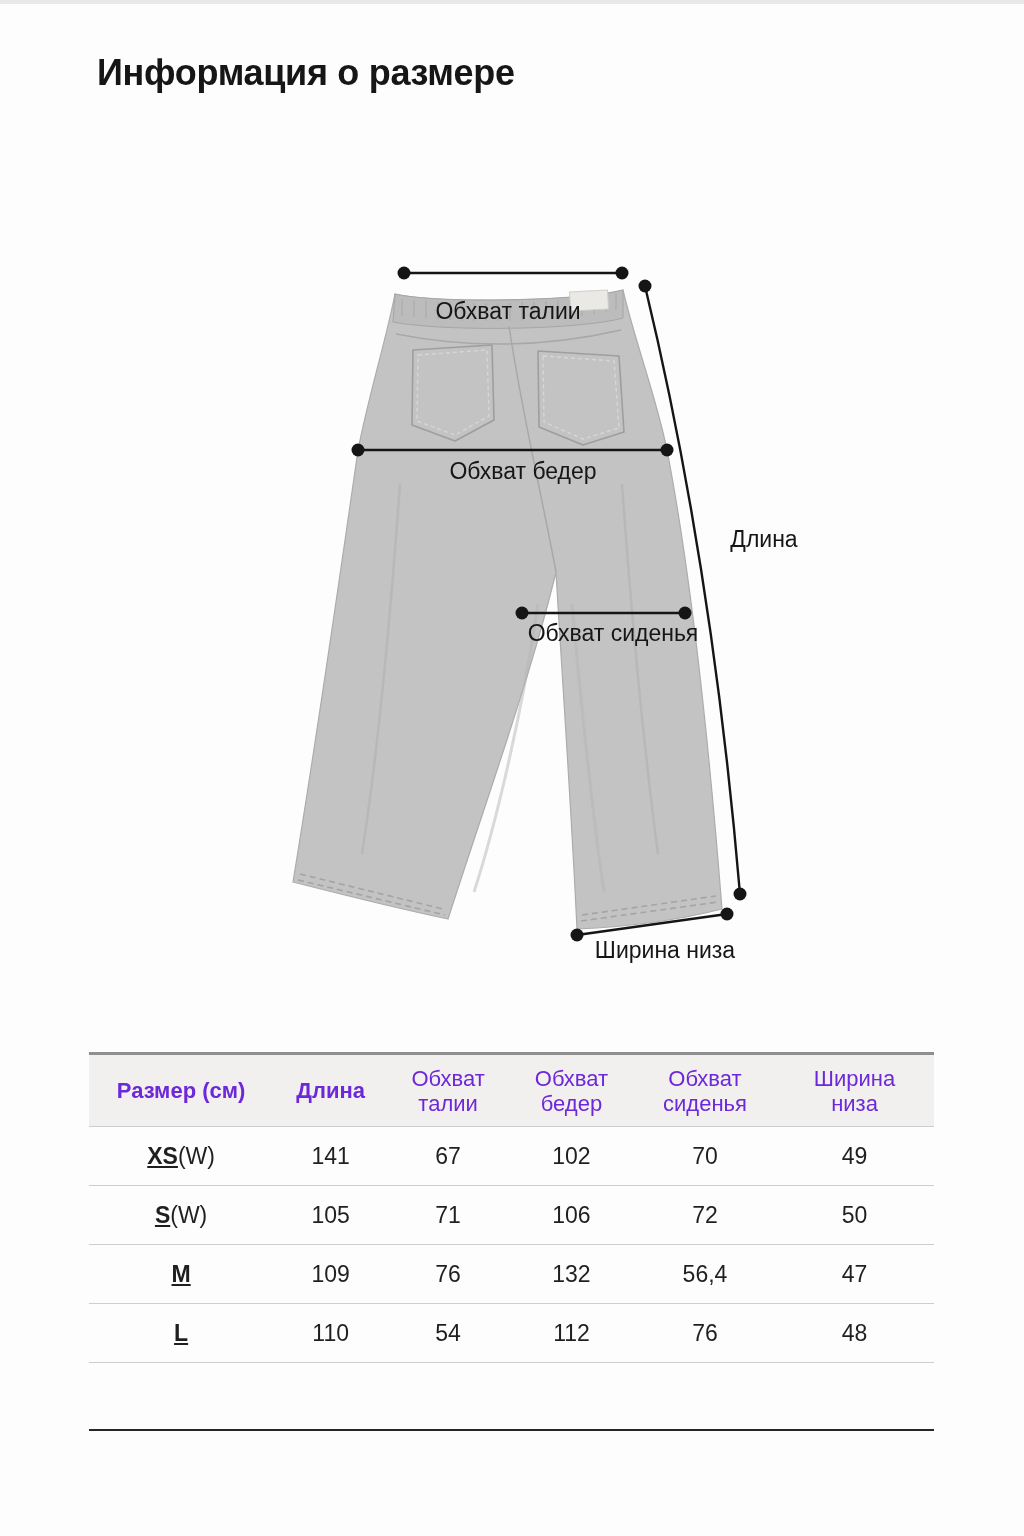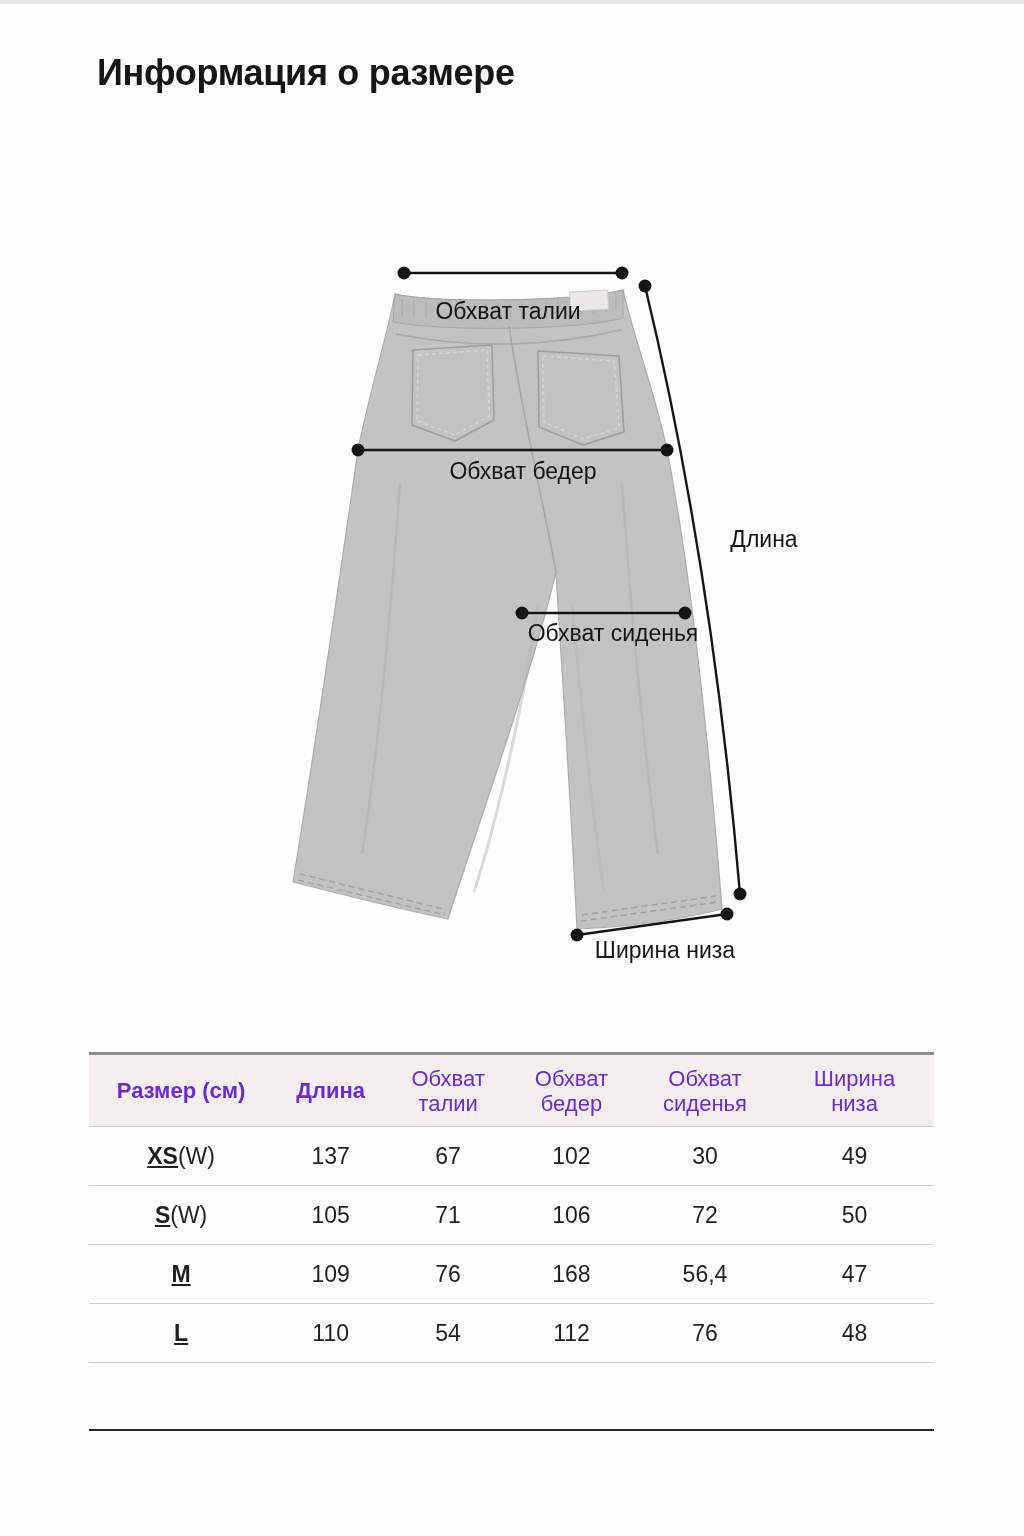--- a/index.html
+++ b/index.html
@@ -128,41 +128,41 @@
       <div class="th">Размер (см)</div>
       <div class="th">Длина</div>
       <div class="th light">Обхват талии</div>
       <div class="th light">Обхват бедер</div>
       <div class="th light">Обхват сиденья</div>
       <div class="th light">Ширина низа</div>
     </div>
 
     <div class="grid-row trow">
       <div class="td"><span class="sz">XS</span><span class="szs">(W)</span></div>
-      <div class="td">137</div>
+      <div class="td">141</div>
       <div class="td">67</div>
       <div class="td">102</div>
-      <div class="td">30</div>
+      <div class="td">70</div>
       <div class="td">49</div>
     </div>
 
     <div class="grid-row trow">
       <div class="td"><span class="sz">S</span><span class="szs">(W)</span></div>
       <div class="td">105</div>
       <div class="td">71</div>
       <div class="td">106</div>
       <div class="td">72</div>
       <div class="td">50</div>
     </div>
 
     <div class="grid-row trow">
       <div class="td"><span class="sz">M</span><span class="szs"></span></div>
       <div class="td">109</div>
       <div class="td">76</div>
-      <div class="td">168</div>
+      <div class="td">132</div>
       <div class="td">56,4</div>
       <div class="td">47</div>
     </div>
 
     <div class="grid-row trow">
       <div class="td"><span class="sz">L</span><span class="szs"></span></div>
       <div class="td">110</div>
       <div class="td">54</div>
       <div class="td">112</div>
       <div class="td">76</div>

